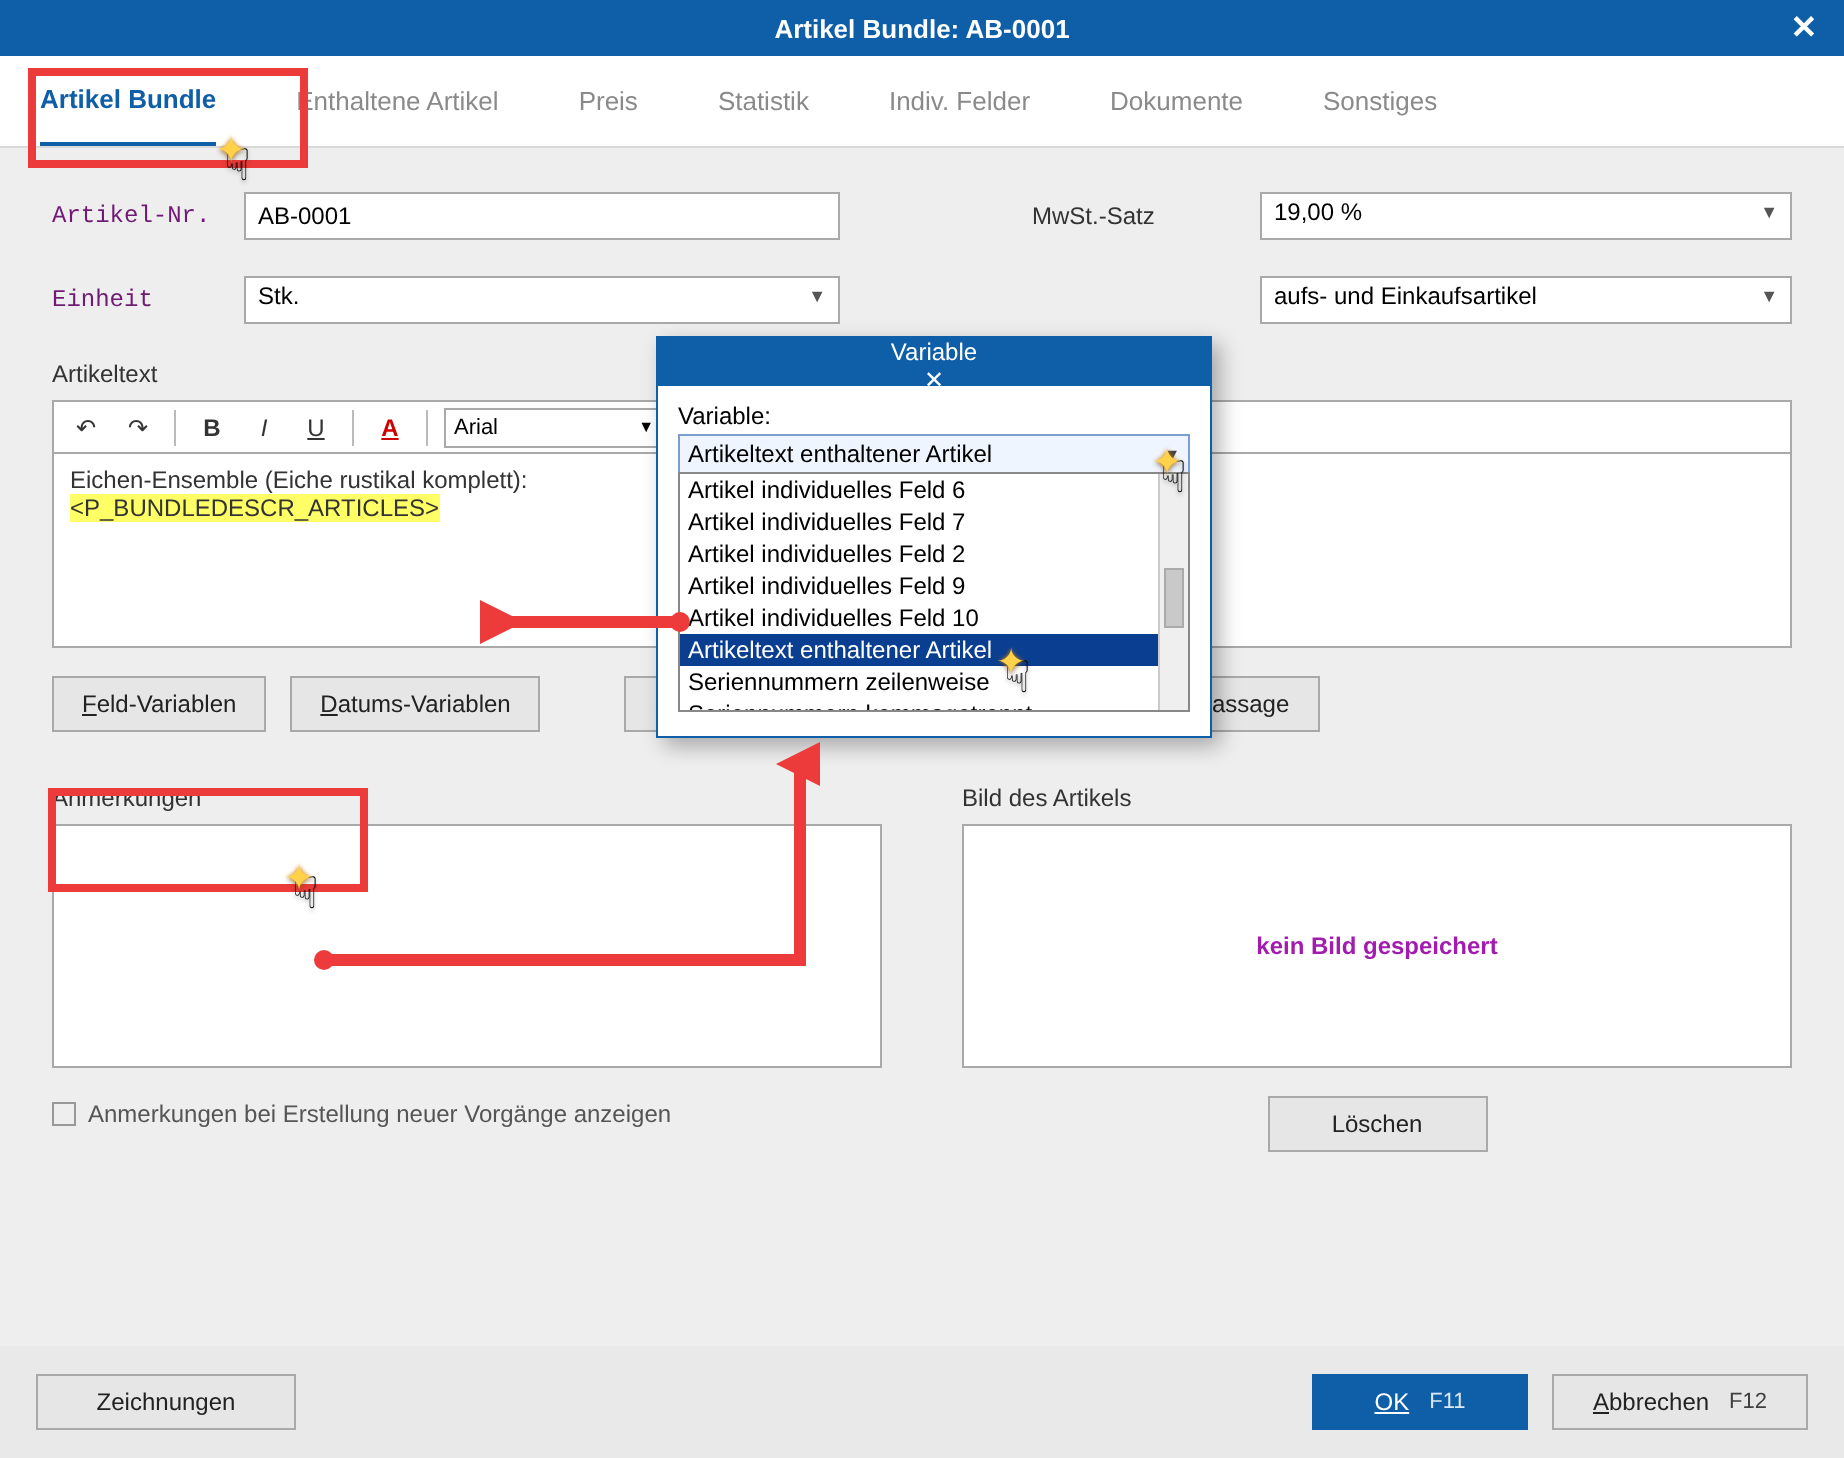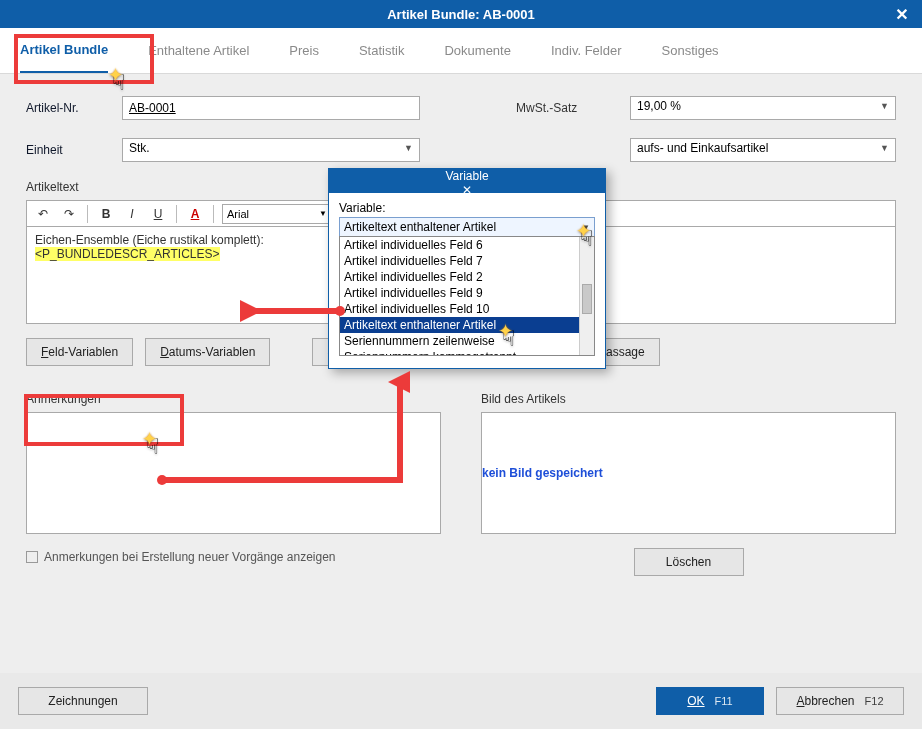--- a/index.html
+++ b/index.html
@@ -7,23 +7,23 @@
 
 .window { width: 922px; height: 729px; position: relative; background: #eeeeee; }
 .titlebar { background: #0f5ea8; color: #fff; height: 28px; display:flex; align-items:center; justify-content:center; font-size: 13px; font-weight: 600; position:relative; }
 .titlebar .close { position:absolute; right:0; top:0; width:40px; height:28px; display:flex; align-items:center; justify-content:center; font-size:16px;}
 .tabs { background:#fff; height: 46px; display:flex; align-items:center; padding: 0 20px; gap: 40px; border-bottom:1px solid #d9d9d9;}
 .tabs .tab { color:#8a8a8a; font-size:13px; padding: 14px 0; cursor:pointer;}
 .tabs .tab.active { color:#0f5ea8; font-weight:600; border-bottom: 2px solid #0f5ea8;}
 
 .body { padding: 22px 26px; position:relative; }
 .row { display:flex; align-items:center; gap:14px; margin-bottom: 18px; }
-.lbl { width: 82px; color:#0f172a; }
+.lbl { width: 82px; color:#701a75;font-family:Liberation Mono, monospace; }
 .lbl2 { width: 100px; color:#333; text-align:left; }
-.input { background:#fff; border:1px solid #a9a9a9; height:24px; padding: 2px 6px; font-size:12px;text-decoration:underline; }
+.input { background:#fff; border:1px solid #a9a9a9; height:24px; padding: 2px 6px; font-size:12px; }
 .input.w280 { width: 298px; }
 .select { background:#fff; border:1px solid #a9a9a9; height:24px; padding: 2px 6px; font-size:12px; position:relative; }
 .select::after { content:"▼"; position:absolute; right:6px; top:4px; font-size:9px; color:#555;}
 .select.wfill { flex:1; }
 .select.w280 { width: 298px; }
 
 .section-label { color:#333; margin: 8px 0 6px; }
 
 .rtf-box { border:1px solid #a9a9a9; background:#fff; }
 .rtf-toolbar { height:26px; border-bottom:1px solid #a9a9a9; display:flex; align-items:center; padding:0 6px; gap:6px; }
@@ -37,21 +37,21 @@
 .rtf-content { padding: 6px 8px; height: 96px; overflow-y:scroll; font-size:12px; color:#333; position:relative;}
 .hl-yellow { background:#ffff66; }
 
 .btn { background: #e6e6e6; border:1px solid #a9a9a9; height:28px; padding: 0 14px; display:inline-flex; align-items:center; font-size:12px; color:#222; cursor:pointer;}
 .btn u { text-decoration:underline;}
 .btn-row { display:flex; gap: 12px; margin-top: 14px; text-align: center; }
 
 .cols { display:flex; gap: 40px; margin-top: 18px;}
 .col { flex:1; }
 .textarea { background:#fff; border:1px solid #a9a9a9; height:122px; width:100%; overflow-y:scroll;}
-.img-box { background:#fff; border:1px solid #a9a9a9; height:122px; width:100%; display:flex; align-items:center; justify-content:flex-start; color:#1d4ed8; font-weight:600;}
+.img-box { background:#fff; border:1px solid #a9a9a9; height:122px; width:100%; display:flex; align-items:center; justify-content:center; color:#a21caf; font-weight:600;}
 .chk { display:flex; align-items:center; gap:6px; margin-top: 16px; color:#555;}
 .chk .box { width:12px; height:12px; border:1px solid #999;}
 .img-btn-row { display:flex; gap:10px; justify-content:center; margin-top:14px;}
 .img-btn-row .btn { width:110px; justify-content:center;}
 
 .footer { position:absolute; left:0; right:0; bottom:0; background:#e9e9e9; height:56px; display:flex; align-items:center; padding: 0 18px; gap:12px;}
 .footer .spacer { flex:1; }
 .footer .ok { background:#0f5ea8; color:#fff; border:1px solid #0f5ea8; width:108px; justify-content:center; gap:10px;}
 .footer .cancel { width:128px; justify-content:center; gap:10px;}
 .fkey { font-size:11px; opacity:.85;}
@@ -83,22 +83,22 @@
   <div class="titlebar">
     <span>Artikel Bundle: AB-0001</span>
     <div class="close">✕</div>
   </div>
 
   <div class="tabs">
     <div class="tab active">Artikel Bundle</div>
     <div class="tab">Enthaltene Artikel</div>
     <div class="tab">Preis</div>
     <div class="tab">Statistik</div>
+    <div class="tab">Indiv. Felder</div>
     <div class="tab">Dokumente</div>
-    <div class="tab">Indiv. Felder</div>
     <div class="tab">Sonstiges</div>
   </div>
 
   <div class="body">
 
     <div class="row">
       <div class="lbl">Artikel-Nr.</div>
       <input class="input w280" value="AB-0001" style="">
       <div style="width:68px"></div>
       <div class="lbl2">MwSt.-Satz</div>

